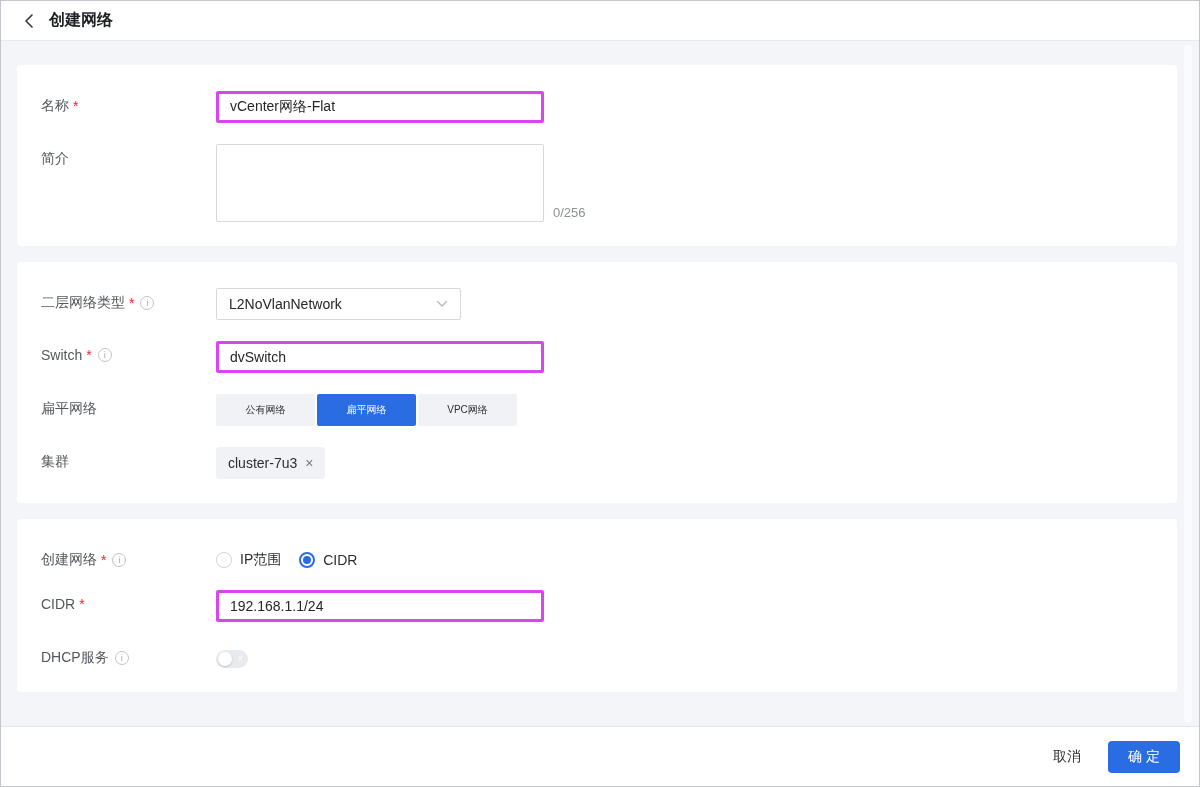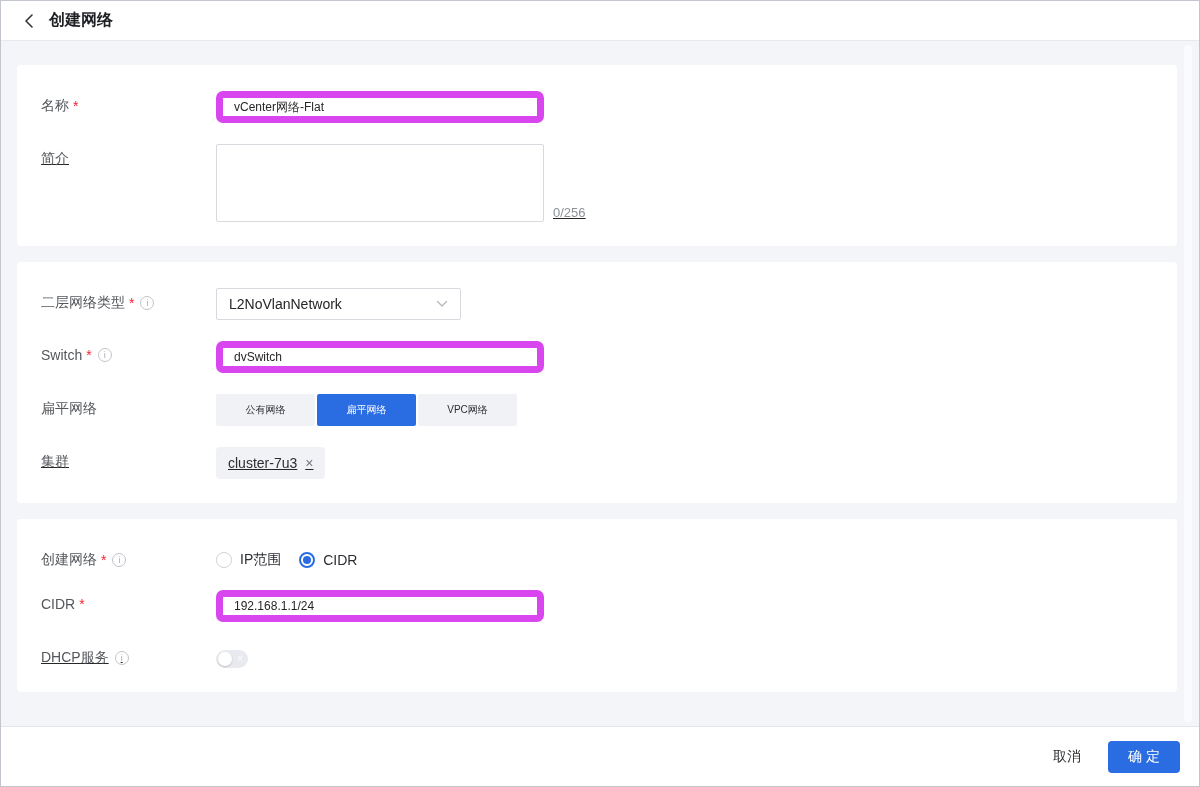--- a/index.html
+++ b/index.html
@@ -45,39 +45,39 @@
     position: absolute; top: 4px; bottom: 4px; right: 7px;
     width: 8px; border-radius: 4px; background: #fafbfc;
   }
   .card {
     background: #ffffff;
     border-radius: 4px;
     padding: 26px 24px 24px 24px;
     margin-bottom: 16px;
   }
   .form-row { display: flex; align-items: flex-start; margin-bottom: 21px; }
-  .form-row:last-child { margin-bottom: 0; text-decoration: underline; }
+  .form-row:last-child { margin-bottom: 0; }
   .row-label {
     flex: 0 0 175px;
     padding-top: 6px;
     color: #54575c;
     display: flex; align-items: center;
   }
   .req { color: #f5222d; margin-left: 4px; }
   .info-icon {
     width: 14px; height: 14px; margin-left: 6px;
     border: 1px solid #c1c4ca; border-radius: 50%;
     color: #a9acb3; font-size: 9px; font-style: normal;
     display: inline-flex; align-items: center; justify-content: center;
     line-height: 1;
   }
   .text-input {
     width: 328px; height: 32px;
-    border: 7px solid #d946ef; border-radius: 7px;
-    padding: 0 11px; font-size: 12px; color: #262626;
+    border: 3px solid #d946ef; border-radius: 2px;
+    padding: 0 11px; font-size: 14px; color: #262626;
     background: #fff; outline: none;
     font-family: "Liberation Sans", "DejaVu Sans", sans-serif;
   }
   .textarea-wrap { display: flex; align-items: flex-end; }
   .desc-textarea {
     width: 328px; height: 78px;
     border: 1px solid #d6d9de; border-radius: 2px;
     padding: 6px 11px; font-size: 14px; resize: none; outline: none;
     font-family: "Liberation Sans", "DejaVu Sans", sans-serif;
   }

